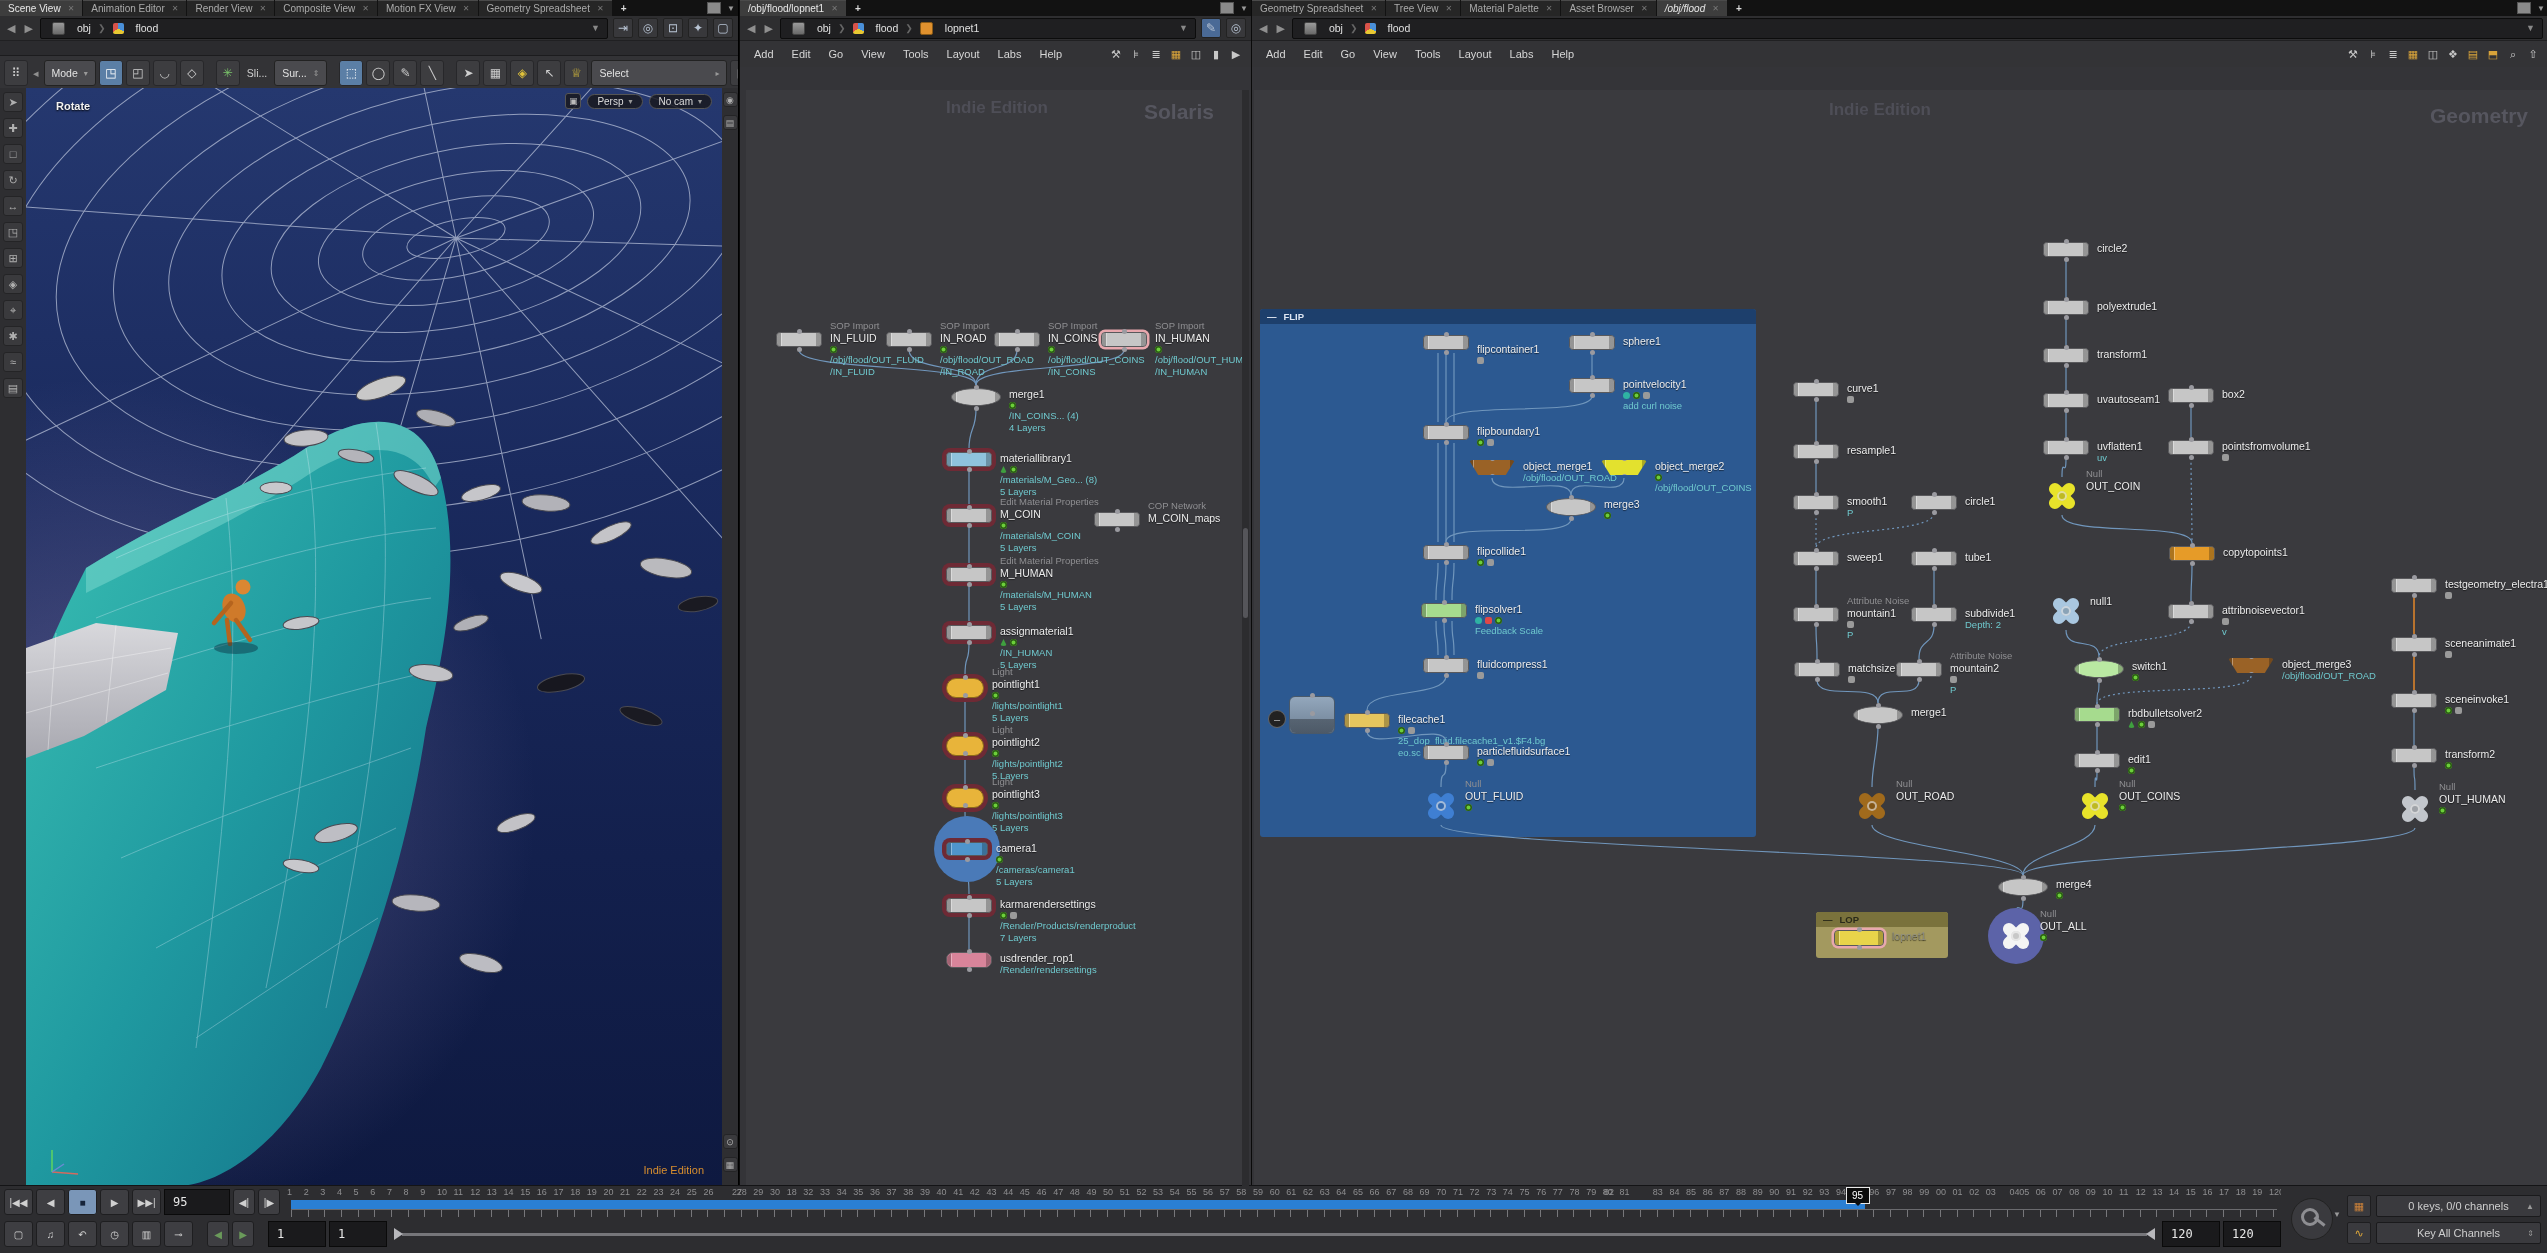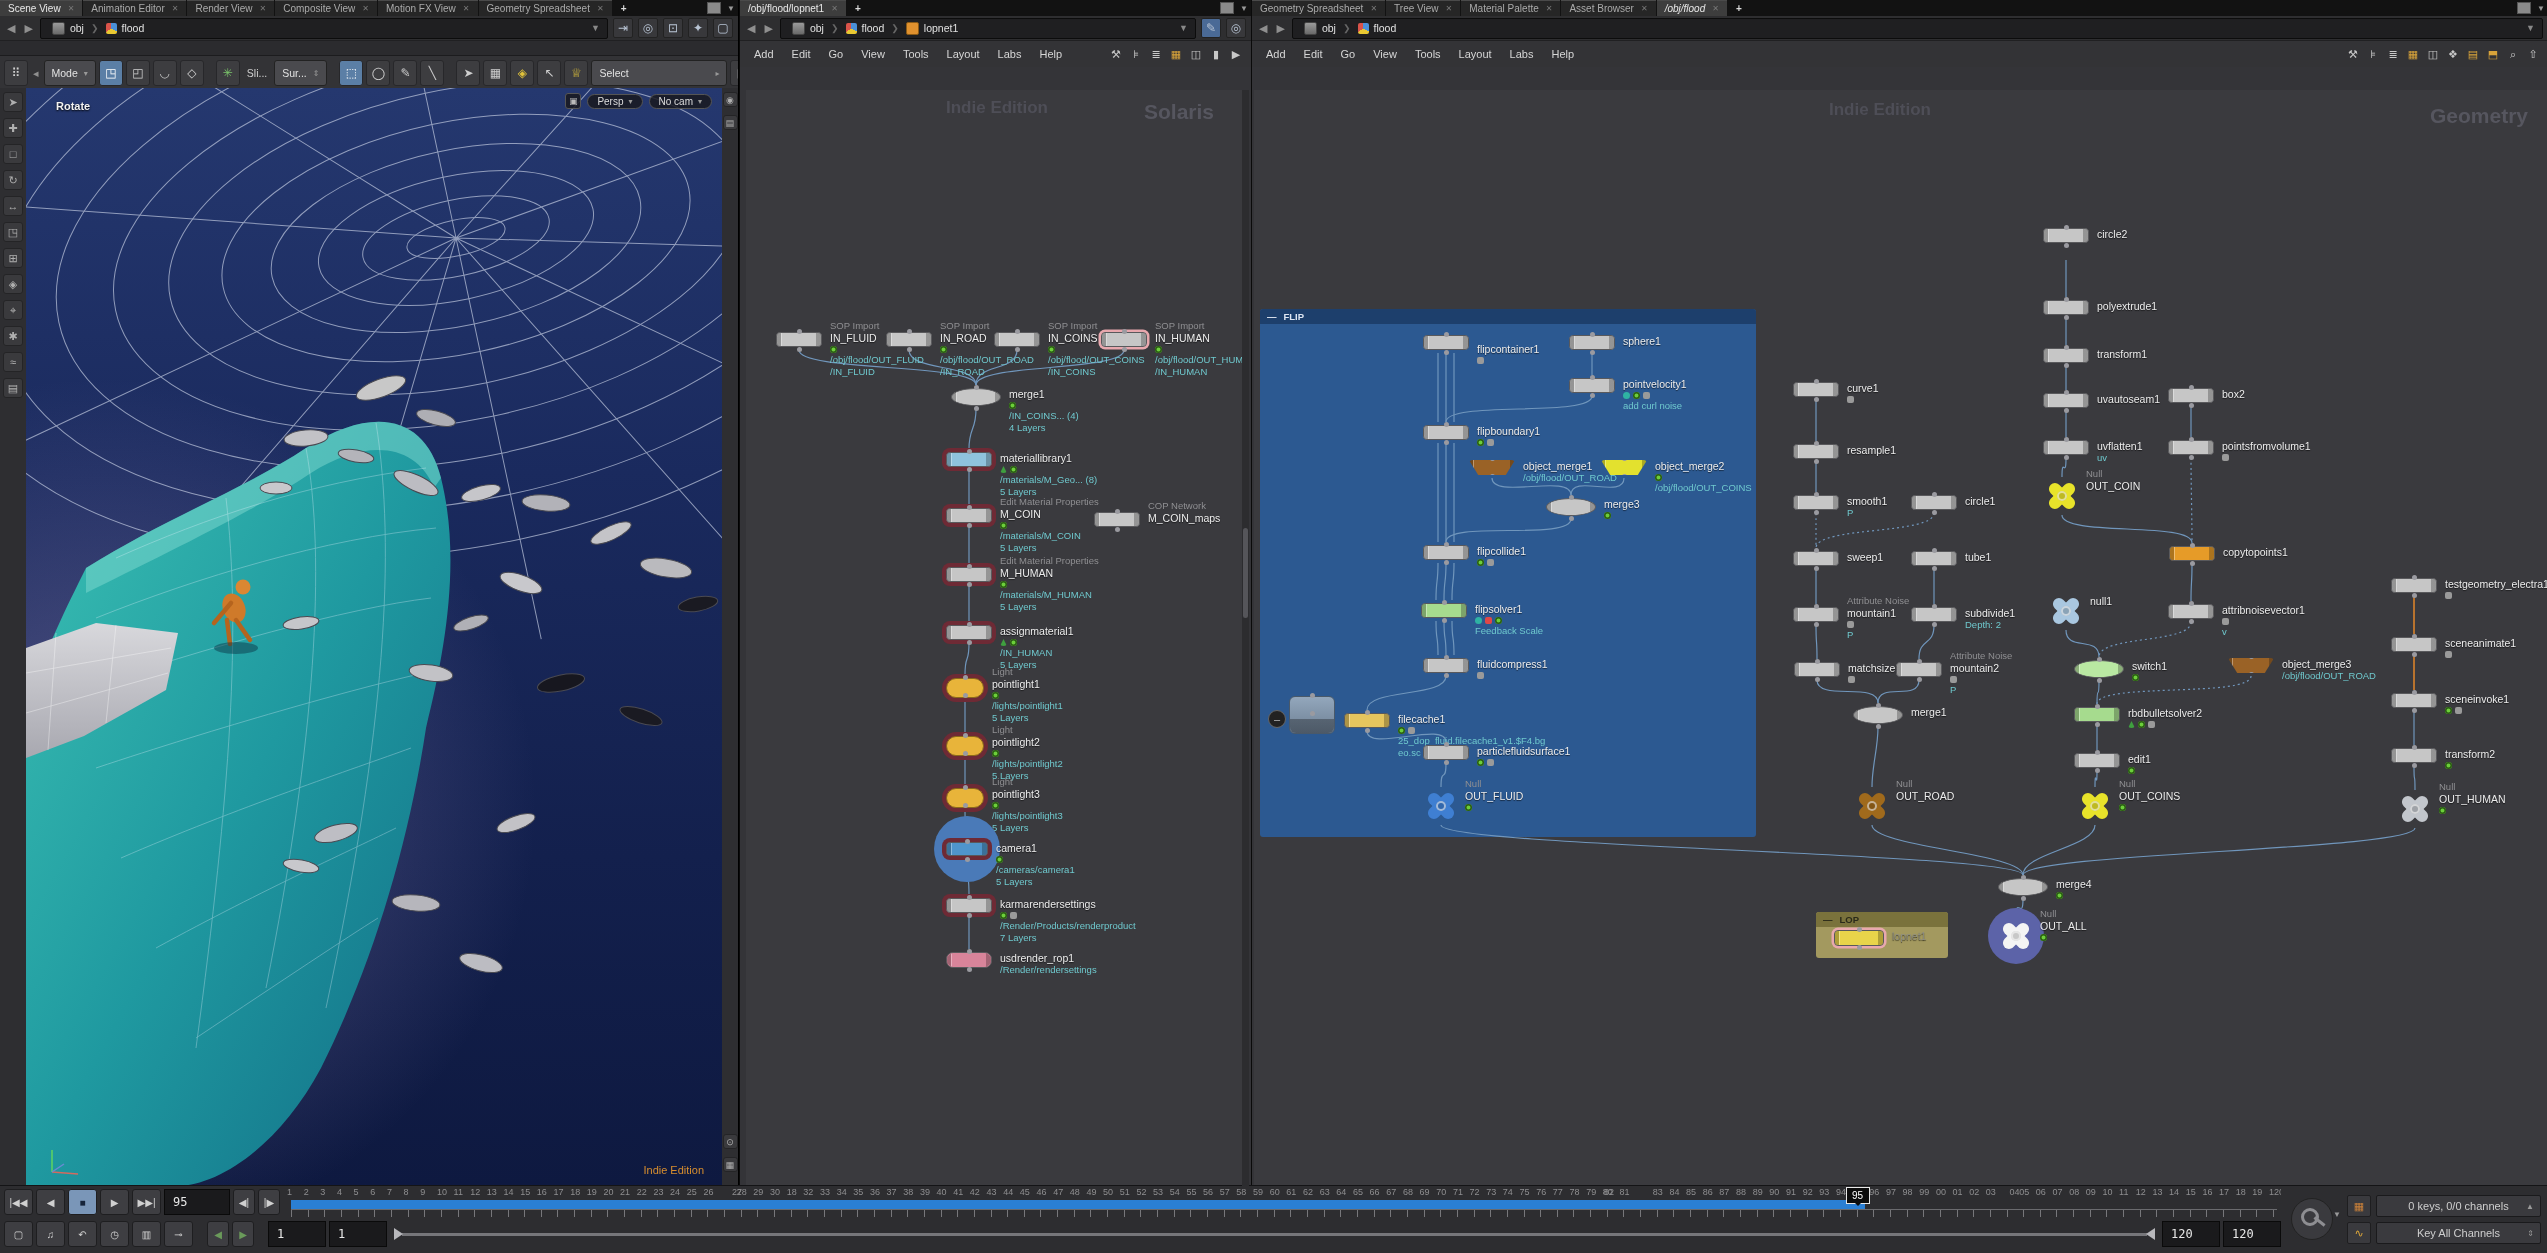--- a/index.html
+++ b/index.html
@@ -18,21 +18,21 @@
   .tab .x{color:#777;font-size:8px;}
   .tab-plus{display:flex;align-items:center;padding:0 8px;color:#ddd;font-weight:bold;}
   .tabrow .corner{position:absolute;right:3px;top:2px;display:flex;gap:6px;align-items:center;}
   .corner .sq{width:12px;height:10px;background:#8a8a8a;border:1px solid #555;}
   .corner .dn{color:#999;font-size:8px;}
 
   
   .pathrow{height:24px;background:#2e2e30;display:flex;align-items:center;gap:5px;padding:0 5px;border-bottom:1px solid #202022;}
   .nav{color:#8f8f8f;font-size:11px;padding:0 2px;}
   .crumbbar{flex:1;height:19px;background:#1f1f21;border:1px solid #0c0c0c;border-radius:2px;display:flex;align-items:center;padding:0 4px;position:relative;}
-  .crumb{display:flex;align-items:center;gap:5px;padding:0 7px;font-size:10.5px;color:#e0e0e0;white-space:nowrap;}
+  .crumb{display:flex;align-items:center;gap:12px;padding:0 7px;font-size:10.5px;color:#e0e0e0;white-space:nowrap;}
   .crumb-sep{color:#666;font-size:9px;}
   .ci{width:11px;height:11px;border-radius:2px;display:inline-block;}
   .ci-obj{background:linear-gradient(#9a9a9a,#6a6a6a);border:1px solid #444;}
   .ci-flood{background:conic-gradient(#4a90d9 0 33%,#e8c832 33% 66%,#d9534a 66%);}
   .ci-lop{background:#e0912e;border:1px solid #8a5a16;}
   .crumb-dn{margin-left:auto;color:#888;font-size:9px;padding-right:3px;}
   .pr-ico{width:18px;height:18px;display:flex;align-items:center;justify-content:center;color:#b8c4d4;font-size:12px;background:#38383b;border:1px solid #222;border-radius:2px;}
   .pr-ico.hl{background:#4a6a96;}
 
   
@@ -991,21 +991,21 @@
         <div class="xwrap">
           <div class="xb a" style="background: rgb(160, 106, 28);"></div>
           <div class="xb b" style="background: rgb(160, 106, 28);"></div>
           <div class="xh"></div>
         </div>
         <div class="ntxt" style="left: 40px; top: -12px;">
           <span class="sub">Null</span>
           <span class="nm">OUT_ROAD</span>
         </div>
       </div>
-      <div class="node" style="left: 789px; top: 138px; text-decoration: underline;">
+      <div class="node" style="left: 789px; top: 152px; text-decoration: underline;">
         <div class="nbody " style="width: 46px; height: 15px;"></div>
         <div class="ntxt" style="left: 54px; top: 0px;">
           <span class="nm">circle2</span>
         </div>
       </div>
       <div class="node" style="left: 789px; top: 210px;">
         <div class="nbody " style="width: 46px; height: 15px;"></div>
         <div class="ntxt" style="left: 54px; top: 0px;">
           <span class="nm">polyextrude1</span>
         </div>

